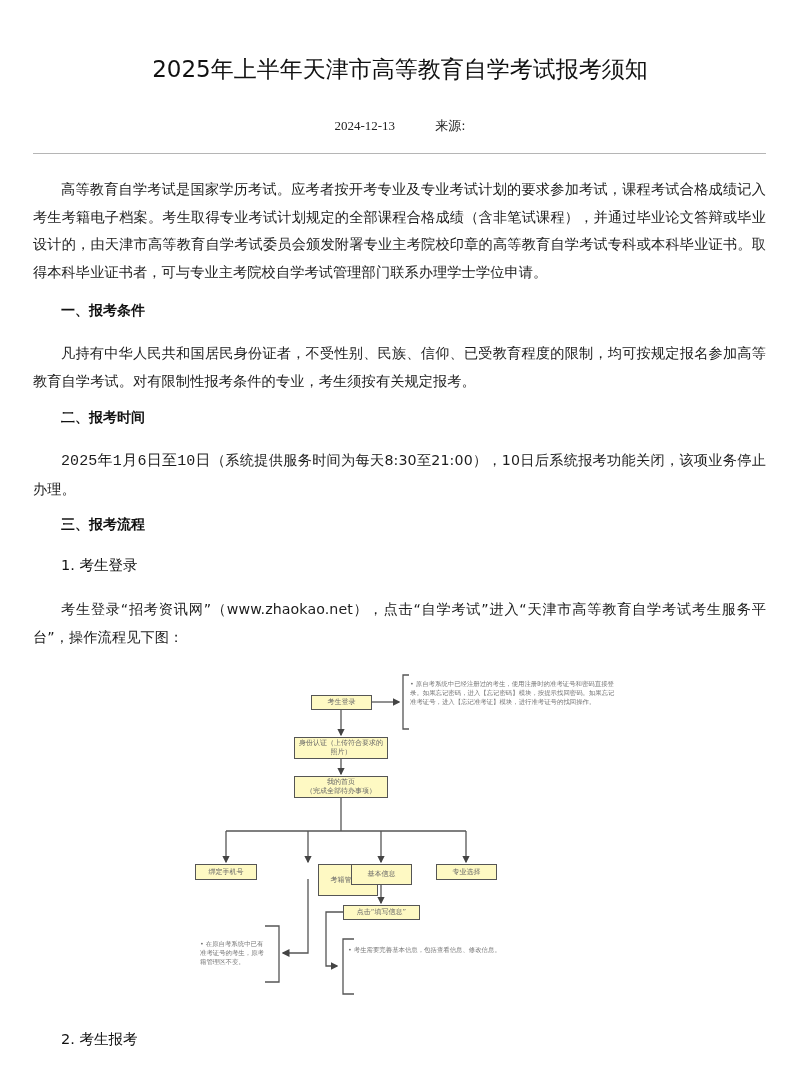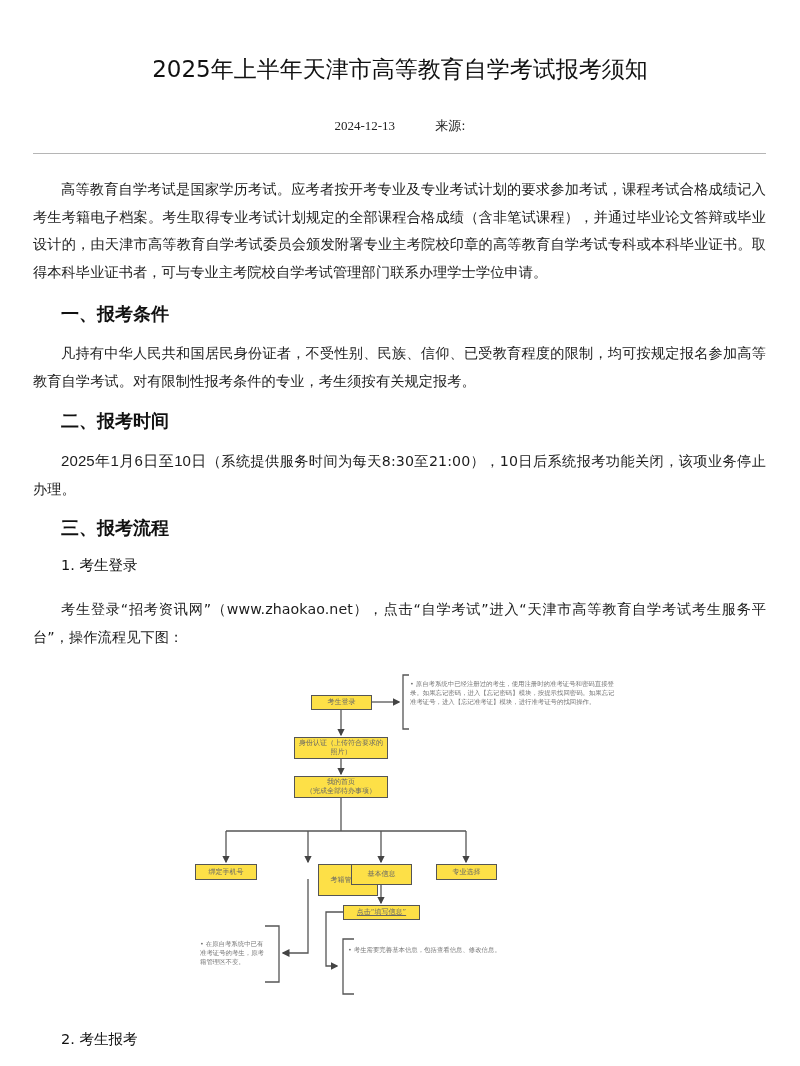--- a/index.html
+++ b/index.html
@@ -52,27 +52,27 @@
   .para {
     font-size: 14.2px;
     line-height: 27.6px;
     text-indent: 28px;
     margin: 0;
     color: #1c1c1c;
     letter-spacing: 0.1px;
     text-align: justify;
   }
   .num {
-    font-family: Liberation Sans, sans-serif;
+    font-family: Liberation Mono, monospace;
     font-size: 15px;
   }
   .heading {
     position: absolute;
     left: 61px;
-    font-size: 18px;
+    font-size: 14px;
     font-weight: bold;
     color: #111;
     margin: 0;
   }
   .subheading {
     position: absolute;
     left: 61px;
     font-size: 14.5px;
     color: #111;
     margin: 0;
@@ -93,21 +93,21 @@
     pointer-events: none;
   }
   .flow svg {
     position: absolute;
     left: 0;
     top: 0;
   }
   .fbox {
     position: absolute;
     border: 1.5px solid #555;
-    background: #fde047;
+    background: #fef9c3;
     color: #666;
     font-size: 7px;
     line-height: 9px;
     text-align: center;
     display: flex;
     align-items: center;
     justify-content: center;
     box-sizing: border-box;
     pointer-events: auto;
     padding: 0 3px;
@@ -198,21 +198,21 @@
   <div class="fbox" style="left:294px; top:776px; width:94px; height:22px; flex-direction:column;">
     <span>我的首页</span>
     <span>（完成全部待办事项）</span>
   </div>
 
   <div class="fbox" style="left:195px; top:864px; width:62px; height:16px;">绑定手机号</div>
   <div class="fbox" style="left:279px; top:864px; width:60px; height:32px;margin-left:39px;">考籍管理区</div>
   <div class="fbox" style="left:351px; top:864px; width:61px; height:21px;font-family:Liberation Mono, monospace;">基本信息</div>
   <div class="fbox" style="left:436px; top:864px; width:61px; height:16px;">专业选择</div>
 
-  <div class="fbox" style="left:343px; top:905px; width:77px; height:15px;text-decoration:underline;">点击“填写信息”</div>
+  <div class="fbox" style="left:343px; top:905px; width:77px; height:15px;">点击“填写信息”</div>
 
   <div class="fnote" style="left:200px; top:940px; width:64px;">• 在原自考系统中已有准考证号的考生，原考籍管理区不变。</div>
 
   <div class="fnote" style="left:348px; top:946px; width:200px;">
     <div>• 考生需要完善基本信息，包括查看信息、修改信息。</div>
   </div>
 </div>
 
 <div class="subheading" style="top:1030px;">2. 考生报考</div>
 

